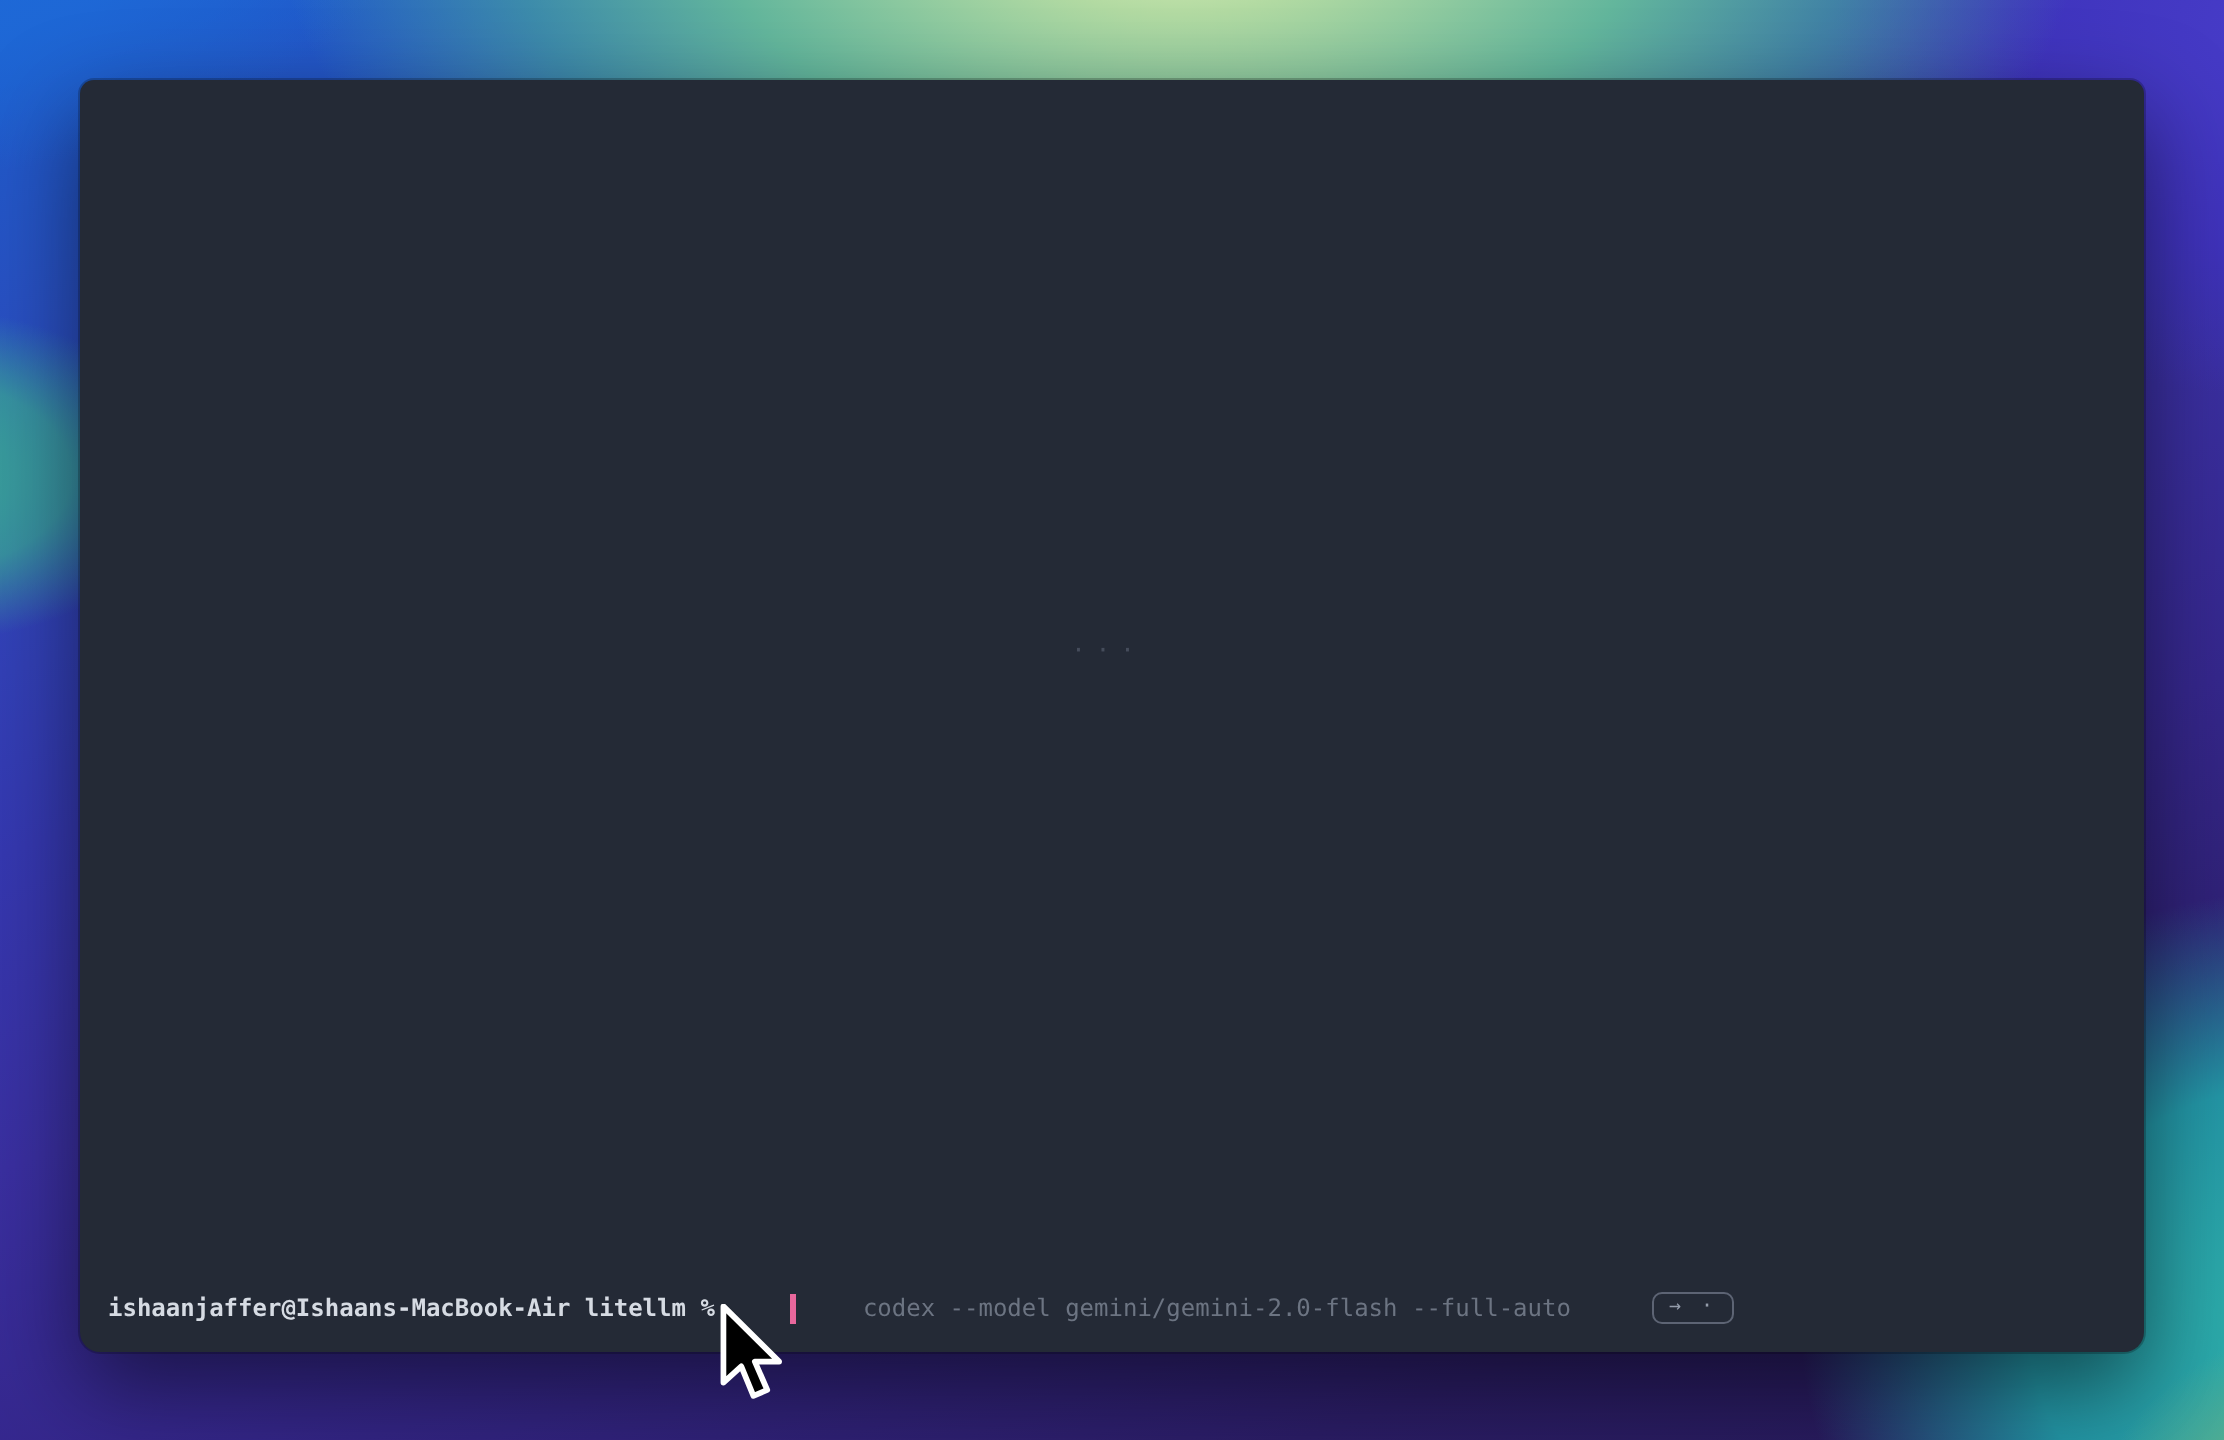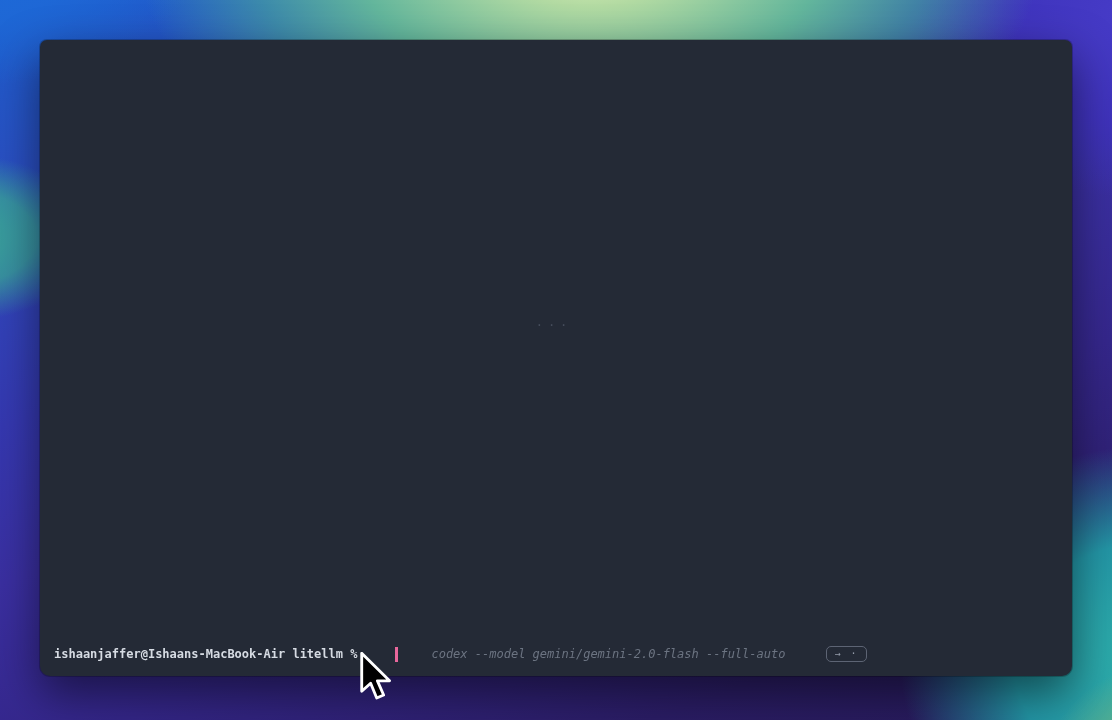--- a/index.html
+++ b/index.html
@@ -87,21 +87,20 @@
   .caret {
     width: 3px;
     height: 15px;
     margin: 0 1px 0 6px;
     background: #e8679c;
     flex: none;
   }
 
   .suggestion-text {
     color: #6c7482;
-    font-style: italic;
   }
 
   .accept-hint-pill {
     display: inline-flex;
     align-items: center;
     justify-content: center;
     margin-left: 9px;
     height: 16px;
     padding: 0 7px 1px 7px;
     border: 1px solid #5d6474;

